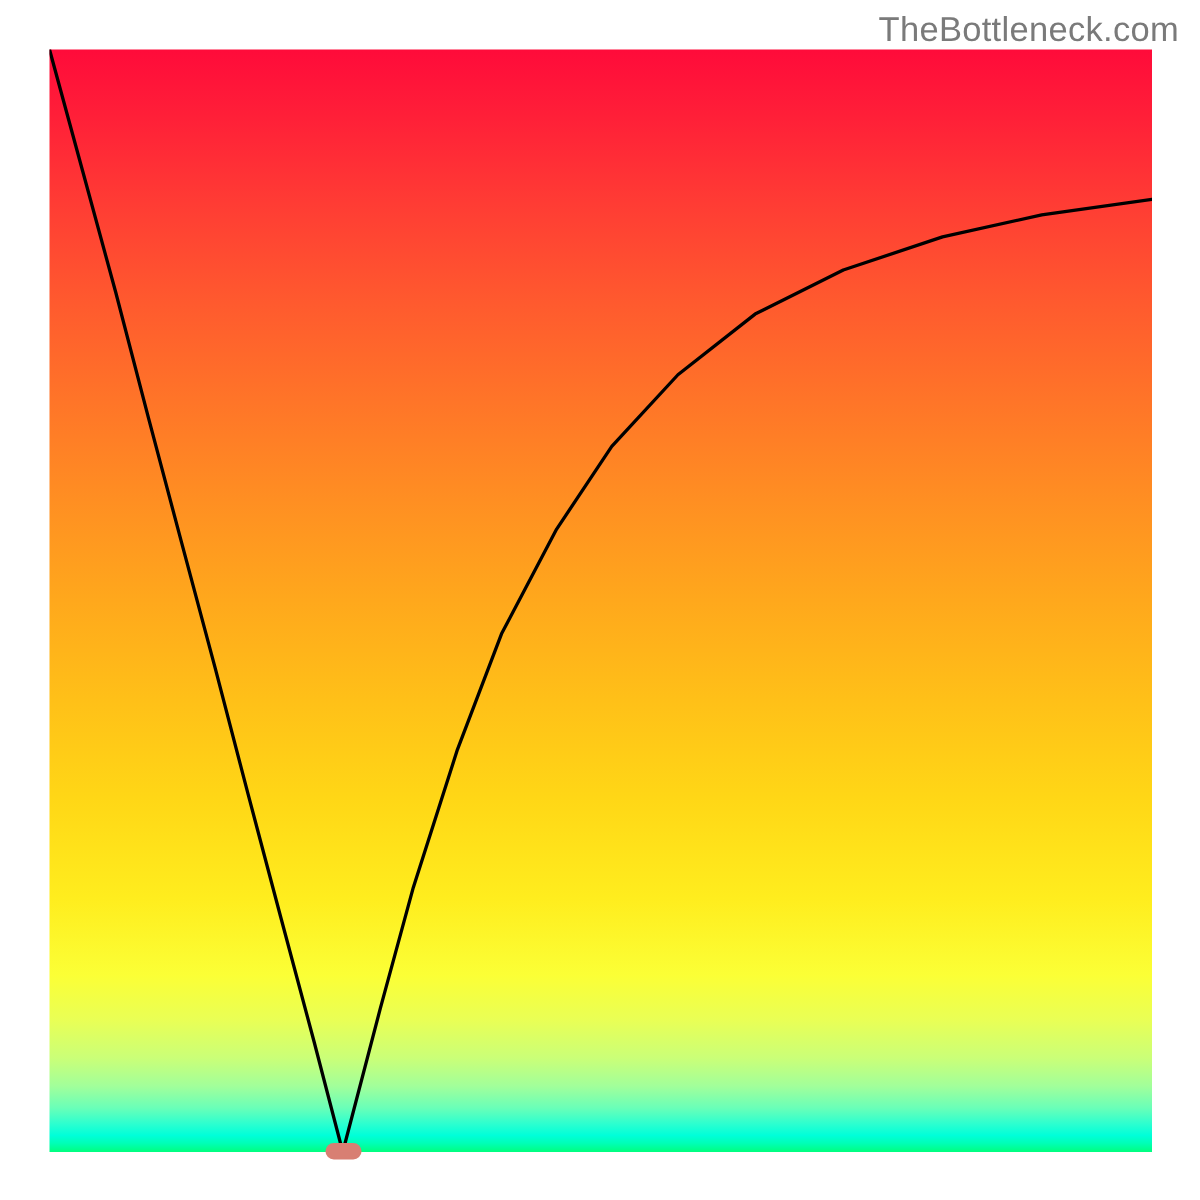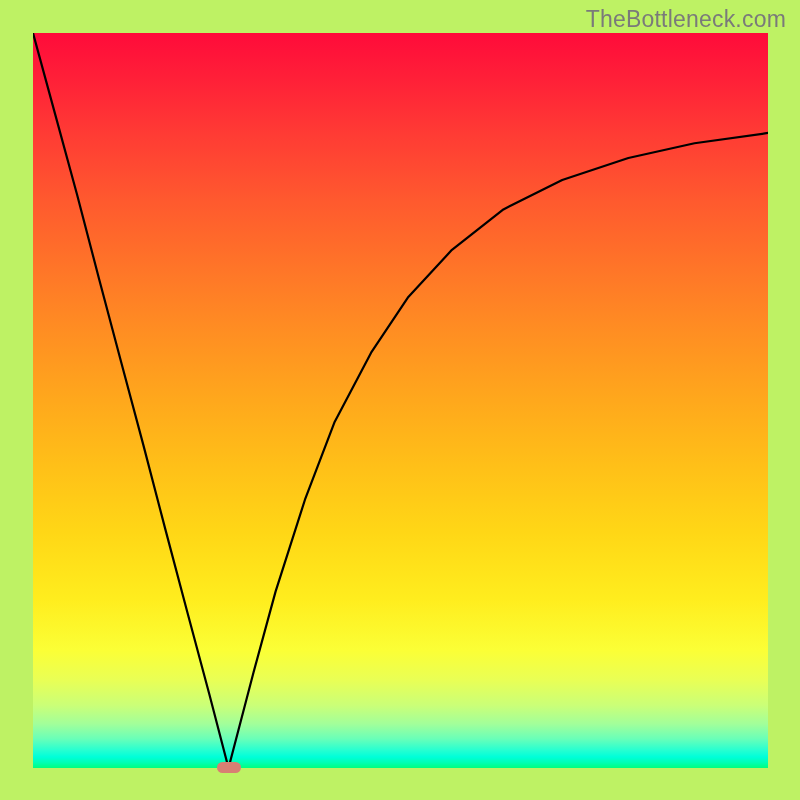--- a/index.html
+++ b/index.html
@@ -8,21 +8,21 @@
     width: 800px;
     height: 800px;
     overflow: hidden;
     background: #000;
     font-family: Arial, Helvetica, sans-serif;
   }
   .frame {
     position: relative;
     width: 800px;
     height: 800px;
-    background: #bef264;
+    background: #ffffff;
   }
   .plot-area {
     position: absolute;
     left: 33px;
     top: 33px;
     width: 735px;
     height: 735px;
     
     background: linear-gradient(to bottom,
       #ff0b3a 0%,

